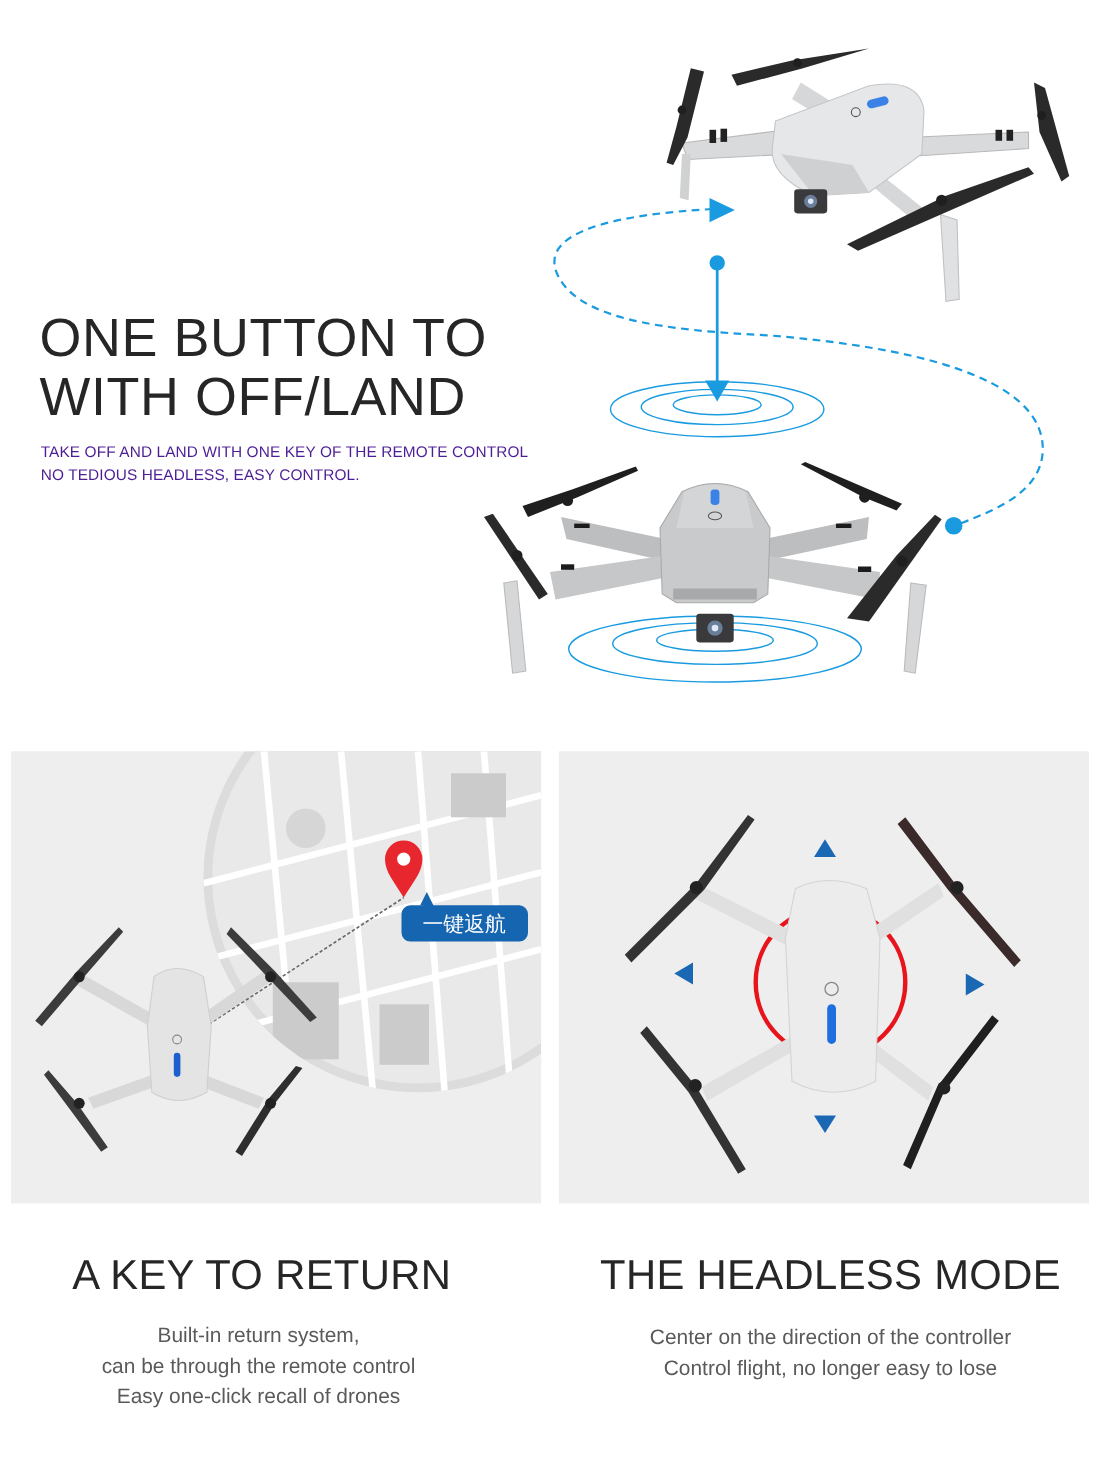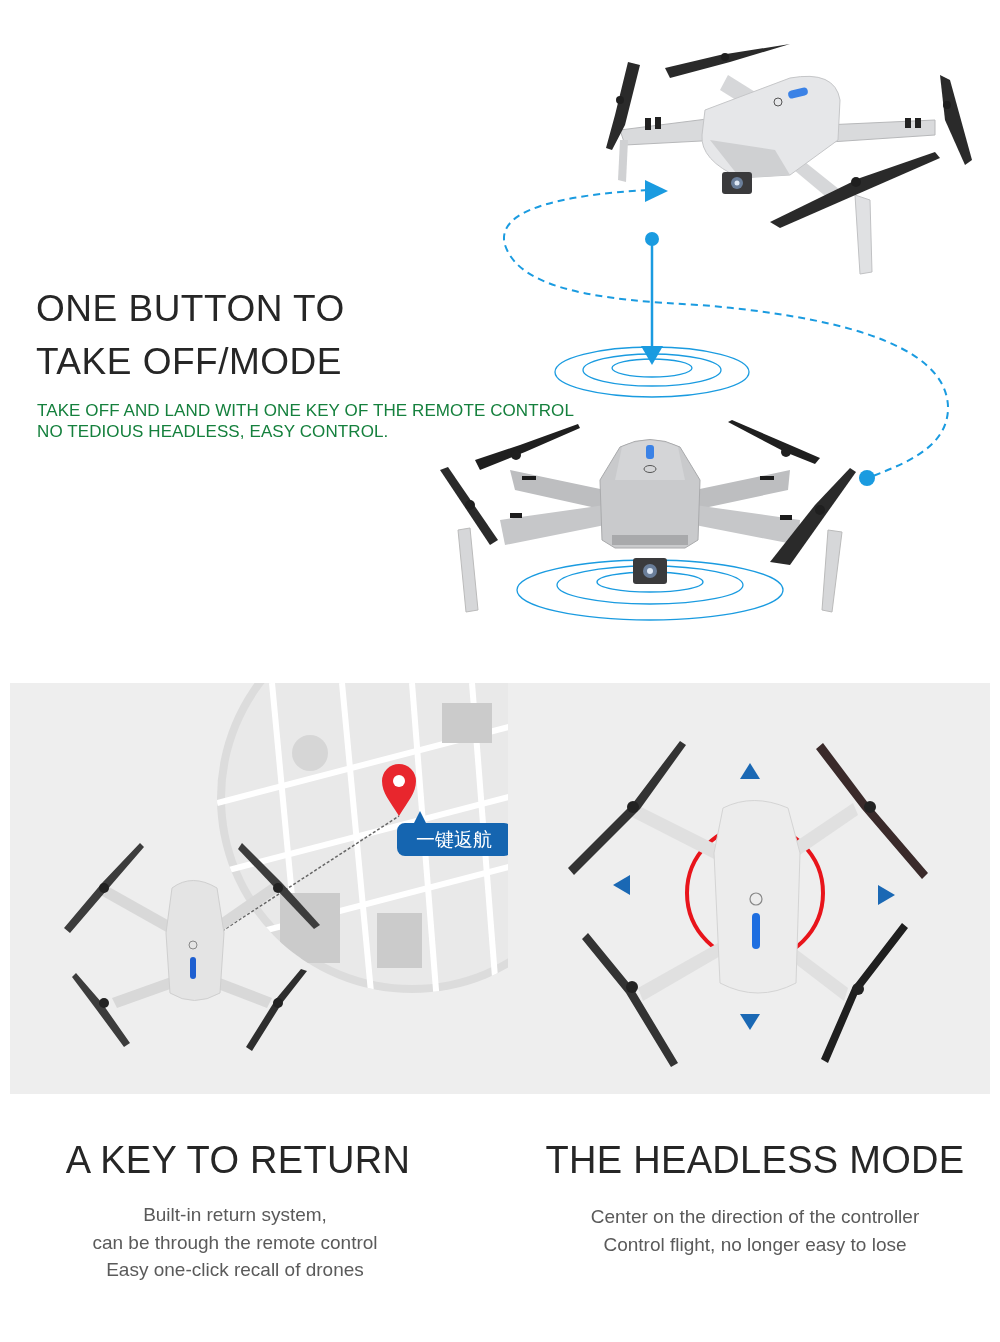--- a/index.html
+++ b/index.html
@@ -1,39 +1,39 @@
 <!DOCTYPE html>
 <html><head>
 <meta charset="utf-8">
 <style>
   html,body{margin:0;padding:0;background:#fff;}
   body{width:1000px;height:1342px;position:relative;overflow:hidden;font-family:"Liberation Sans","DejaVu Sans",sans-serif;color:#2a2a2a;}
   .abs{position:absolute;}
-  .hero-title{left:36px;top:282px;font-size:37px;line-height:53px;font-weight:400;letter-spacing:0.5px;color:#262626;margin:0;}
-  .hero-sub{left:37px;top:400px;font-size:17px;line-height:21px;color:#15803d;letter-spacing:0.1px;}
+  .hero-title{left:36px;top:282px;font-size:49px;line-height:53px;font-weight:400;letter-spacing:0.5px;color:#262626;margin:0;}
+  .hero-sub{left:37px;top:400px;font-size:14px;line-height:21px;color:#4c1d95;letter-spacing:0.1px;}
   .hero-art{left:430px;top:20px;width:560px;height:620px;}
   .panel{top:683px;width:482px;height:411px;background:#eeeeee;overflow:hidden;}
-  .panel-left{left:10px;padding-left:32px;}
+  .panel-left{left:10px;}
   .panel-right{left:508px;}
   .panel svg{display:block;}
   .feat-title{top:1136px;width:500px;text-align:center;font-size:38px;line-height:48px;color:#262626;margin:0;font-weight:400;letter-spacing:0.3px;}
   .feat-desc{width:500px;text-align:center;font-size:19px;line-height:27.5px;color:#5a5a5a;}
   .ft-left{left:-12px;}
   .ft-right{left:505px;}
   .fd-left{left:-15px;top:1201px;}
   .fd-right{left:505px;top:1203px;}
   .line{display:block;}
   .badge-text{font-family:"DejaVu Sans",sans-serif;}
 </style>
 </head>
 <body>
 
 <h1 class="abs hero-title">
   <span class="line">ONE BUTTON TO</span>
-  <span class="line">TAKE OFF/MODE</span>
+  <span class="line">WITH OFF/LAND</span>
 </h1>
 <div class="abs hero-sub">
   <span class="line">TAKE OFF AND LAND WITH ONE KEY OF THE REMOTE CONTROL</span>
   <span class="line">NO TEDIOUS HEADLESS, EASY CONTROL.</span>
 </div>
 
 <div class="abs hero-art">
   <svg width="560" height="620" viewBox="430 20 560 620" xmlns="http://www.w3.org/2000/svg">
 
     <path d="M648,190 C560,195 495,210 505,245 C520,290 600,300 700,305 C820,315 950,340 948,410 C946,450 900,465 868,478" fill="none" stroke="#1a9be0" stroke-width="2" stroke-dasharray="7,5"></path>

